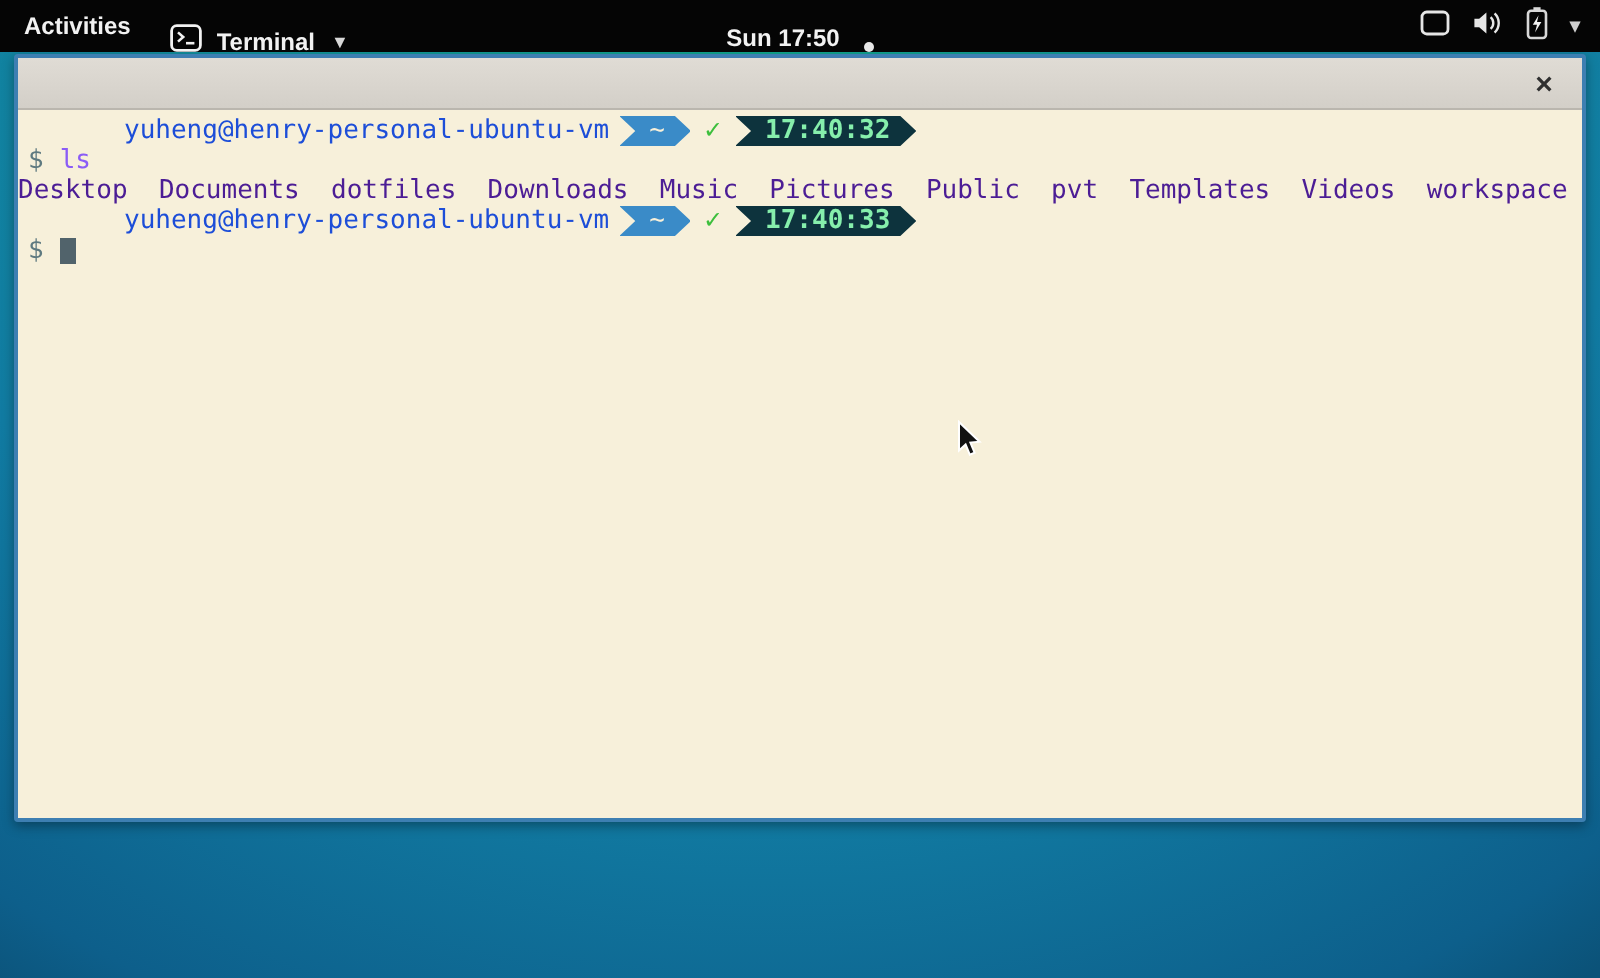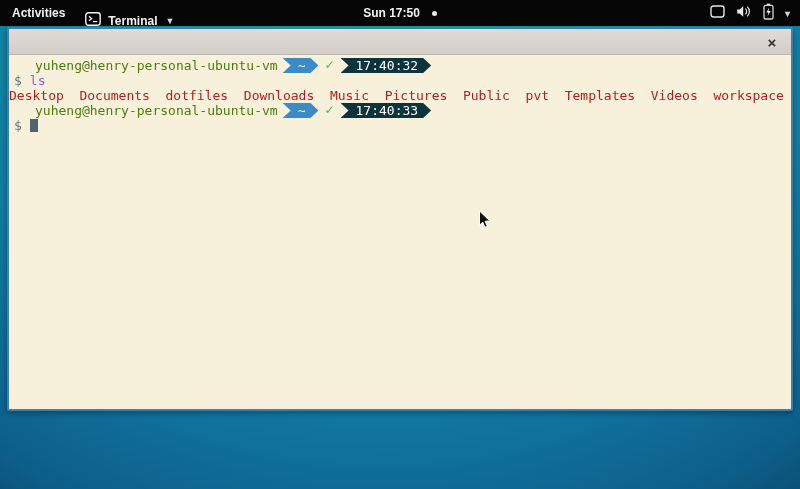--- a/index.html
+++ b/index.html
@@ -15,21 +15,21 @@
     position:absolute; top:0; left:0; width:800px; height:26px;
     background:#050505; color:#f2f2f2; display:flex; align-items:center;
     font-size:12px; font-weight:bold; z-index:30;
   }
   .tb-left { display:flex; align-items:center; gap:20px; margin-left:12px; }
   .activities { cursor:default; }
   .appmenu { display:flex; align-items:center; gap:7px;margin-top:15px; }
   .appmenu .caret { font-size:9px; color:#d8d8d8; margin-left:1px; }
   .tb-clock {
     position:absolute; left:0; right:0; top:0; height:26px;
-    display:flex; align-items:center; justify-content:center; gap:12px;
+    display:flex; align-items:flex-end; justify-content:center; gap:12px;
     pointer-events:none;
   }
   .tb-clock .dot { width:5px; height:5px; border-radius:50%; background:#e8e8e8; }
   .tb-right { position:absolute; right:10px; top:0; height:26px; display:flex; align-items:center; gap:11px; }
   .tb-right .caret { font-size:10px; color:#cfcfcf; }
   
   .window {
     position:absolute; top:27px; left:7px; width:786px; height:384px;
     border:2px solid #3d7fb2; border-radius:2px; overflow:hidden; z-index:10;
     box-shadow:0 2px 6px rgba(0,0,0,0.35);
@@ -45,32 +45,32 @@
     display:flex; align-items:center; justify-content:center;
     font-size:15px; font-weight:bold; color:#303030; cursor:default;
   }
   .term {
     height:355px; background:#f7f0da;
     font-family:"DejaVu Sans Mono","Liberation Mono",monospace;
     font-size:13px; line-height:15px; color:#6e7678;
     padding-top:3px; white-space:nowrap;
   }
   .tline { height:15px; display:flex; align-items:center; }
-  .userhost { padding-left:26px; color:#4d7c0f; }
+  .userhost { padding-left:13px; color:#1d4ed8;margin-left:40px; }
   .pl-seg {
     height:15px; display:flex; align-items:center; justify-content:center;
     clip-path:polygon(0 0, calc(100% - 8px) 0, 100% 50%, calc(100% - 8px) 100%, 0 100%, 8px 50%);
     padding:0 13px 0 15px;
   }
   .pl-blue { background:#3a8bc8; color:#f7f0da; margin-left:5px; }
-  .pl-dark { background:#0d333d; color:#ffffff; margin-left:3px; }
+  .pl-dark { background:#0d333d; color:#86efac; margin-left:3px;font-weight:bold; }
   .check { color:#3dbf3d; margin:0 3px 0 6px; font-family:"DejaVu Sans",sans-serif; font-size:12px; font-weight:bold; }
   .ps { padding-left:5px; color:#5f7a80; }
   .cmd { color:#8b5cf6; margin-left:8px; }
-  .lsout { color:#b91c1c; padding-left:0; white-space:pre; }
+  .lsout { color:#4c1d95; padding-left:0; white-space:pre; }
   .cursor-block { display:inline-block; width:8px; height:13px; background:#51636b; margin-left:8px; }
   
   .pointer { position:absolute; left:478px; top:210px; z-index:40; }
 </style>
 </head>
 <body>
 
 <div class="screen">
 
   <div class="topbar">

